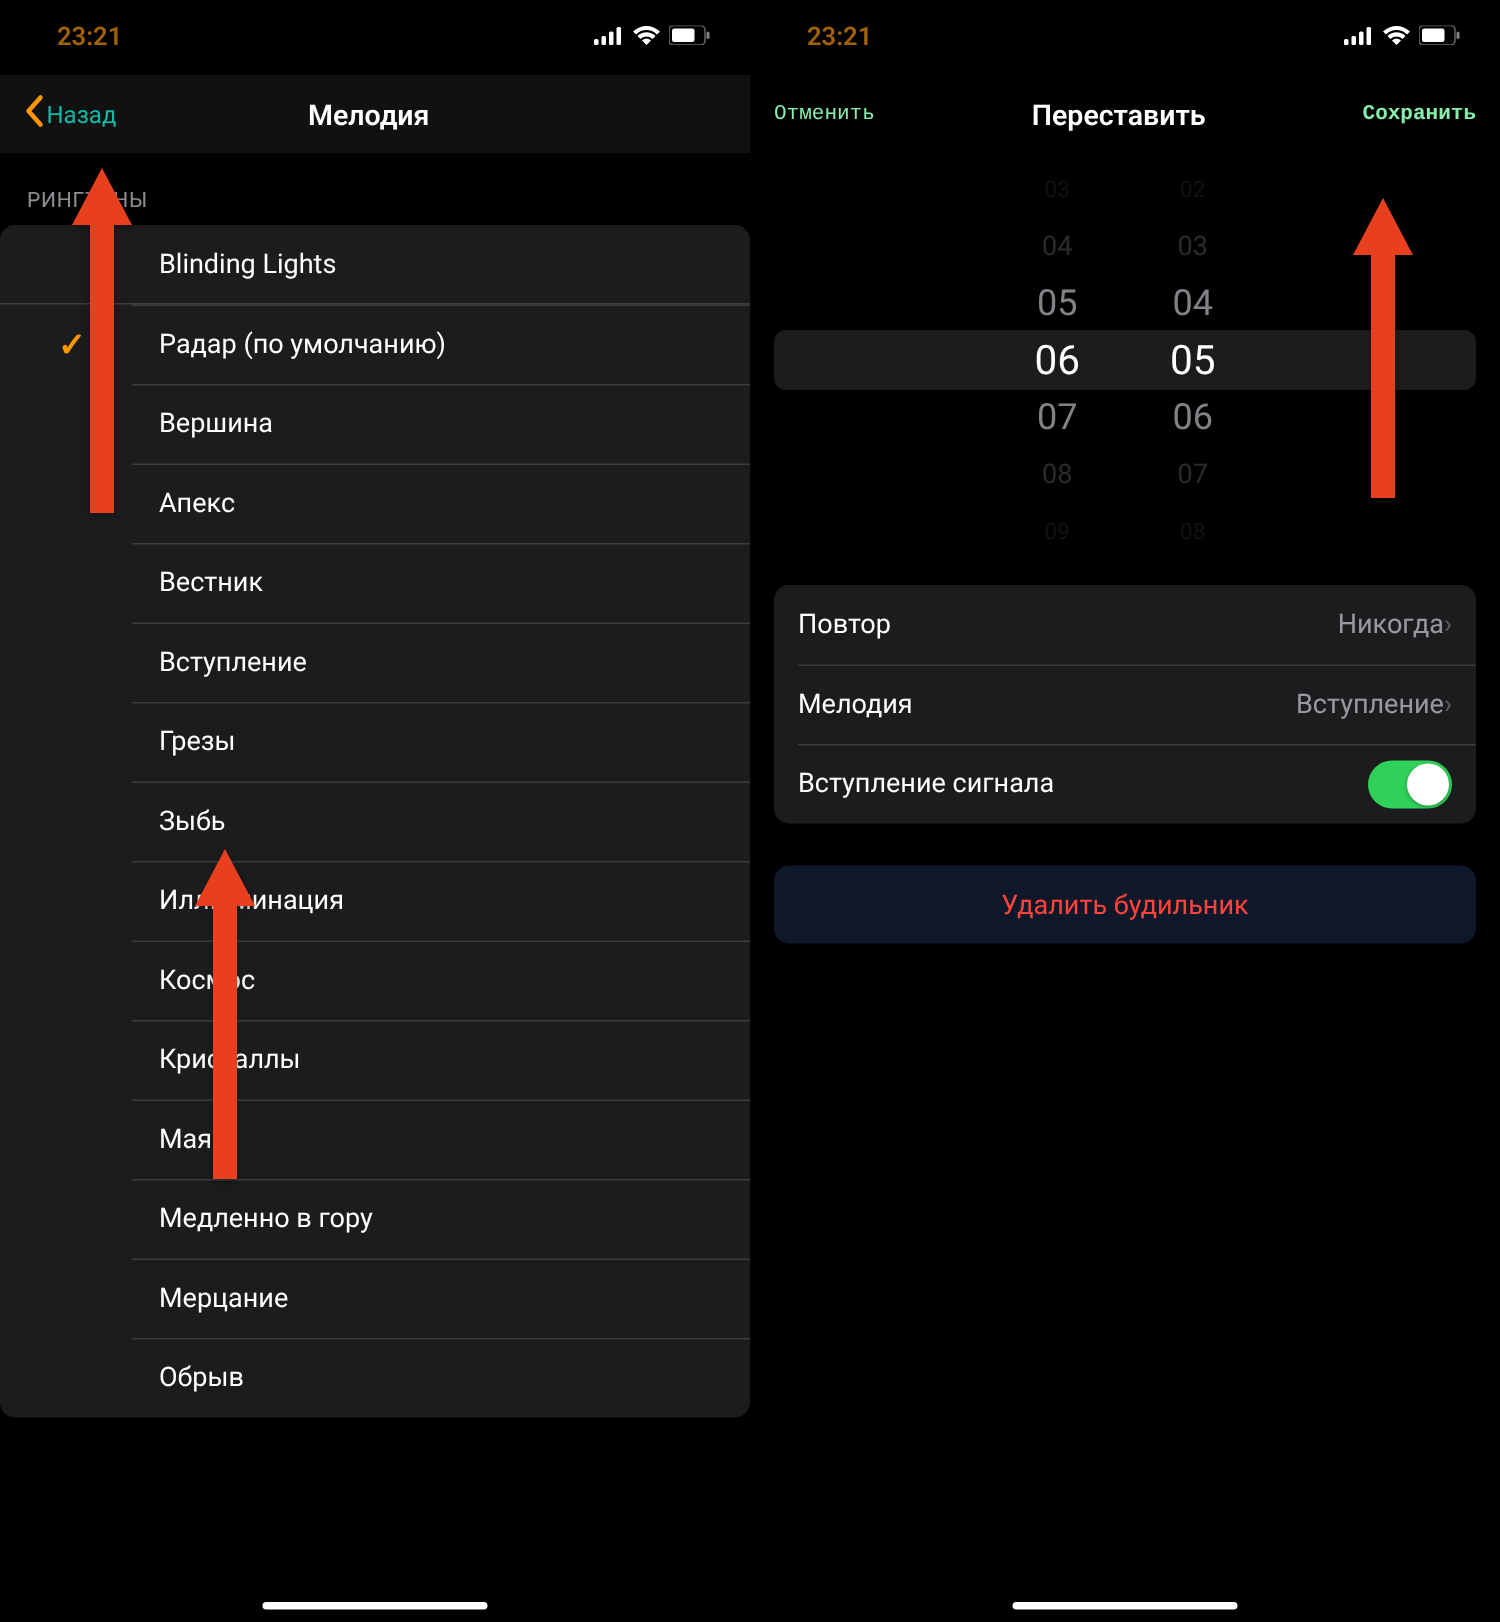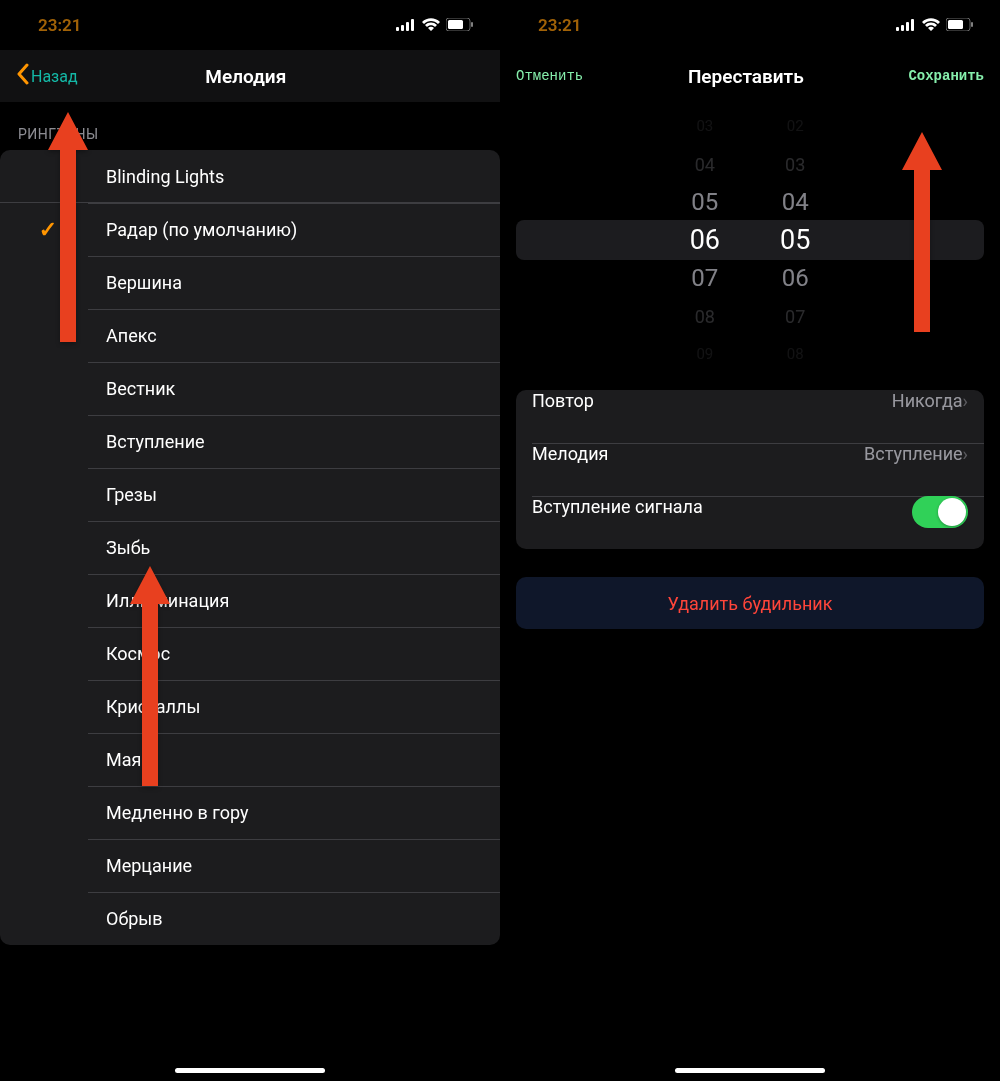--- a/index.html
+++ b/index.html
@@ -22,21 +22,21 @@
   .list-inset { background:#1c1c1e; border-radius:10px; margin: 0 16px; }
   .row { display:flex; align-items:center; min-height:53px; padding: 0 18px 0 0; position:relative; }
   .row + .row::before { content:""; position:absolute; top:0; left:88px; right:0; height:0.5px; background: rgba(84,84,88,0.6); }
   .row .check { width:60px; display:flex; justify-content:center; align-items:center; color:#ff9500; font-size:22px; font-weight:bold; }
   .row .label { color:#fff; font-size:18px; }
   .row.first { border-bottom: 0.5px solid rgba(84,84,88,0.6); }
   .row.first::before { display:none; }
   .row .pad { width:28px; }
   .list-left .row { padding-left:18px; }
 
-  .settings-row { display:flex; align-items:flex-start; justify-content:space-between; height:53px; padding:0 16px; position:relative; }
+  .settings-row { display:flex; align-items:center; justify-content:space-between; height:53px; padding:0 16px; position:relative; }
   .settings-row + .settings-row::before { content:""; position:absolute; top:0; left:16px; right:0; height:0.5px; background: rgba(84,84,88,0.6); }
   .settings-row .left-label { color:#fff; font-size:18px; }
   .settings-row .right-side { display:flex; align-items:center; color: rgba(235,235,245,0.6); font-size:18px; }
   .chev { color: rgba(235,235,245,0.3); font-size:18px; }
 
   .toggle { width:56px; height:32px; background:#30d158; border-radius:16px; position:relative; }
   .toggle .knob { width:28px; height:28px; background:#fff; border-radius:50%; position:absolute; top:2px; right:2px; box-shadow: 0 1px 3px rgba(0,0,0,0.3); }
 
   .time-picker { height:260px; position:relative; display:flex; align-items:center; justify-content:center; margin-top:8px; }
   .picker-select { position:absolute; left:16px; right:16px; height:40px; background: rgba(118,118,128,0.24); border-radius:8px; }

